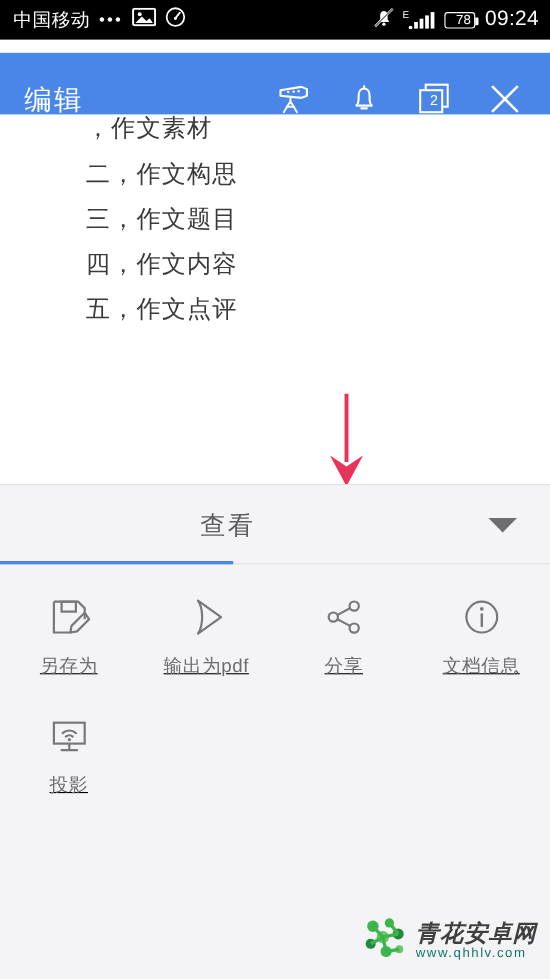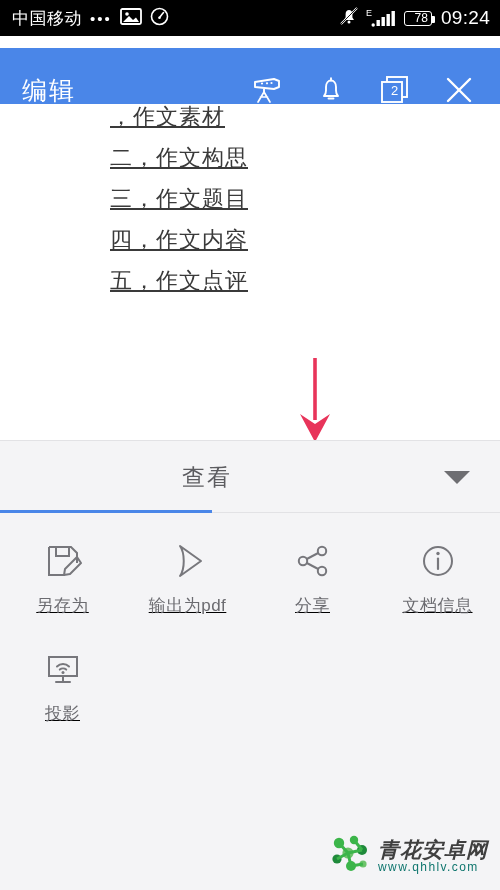--- a/index.html
+++ b/index.html
@@ -139,25 +139,24 @@
     position: absolute;
     top: 104px; left: 0;
     width: 500px;
     height: 336px;
     background: #ffffff;
     overflow: hidden;
   }
   .doc-line {
     font-size: 22px;
     color: #3a3a3a;
-    padding-left: 110px;
+    padding-left: 78px;
     letter-spacing: 1px;
     line-height: 41px;
     white-space: nowrap;
-    text-decoration: underline;
   }
   .doc-line.clipped {
     margin-top: -8px;
   }
 
   
   .red-arrow {
     position: absolute;
     left: 296px;
     top: 356px;

